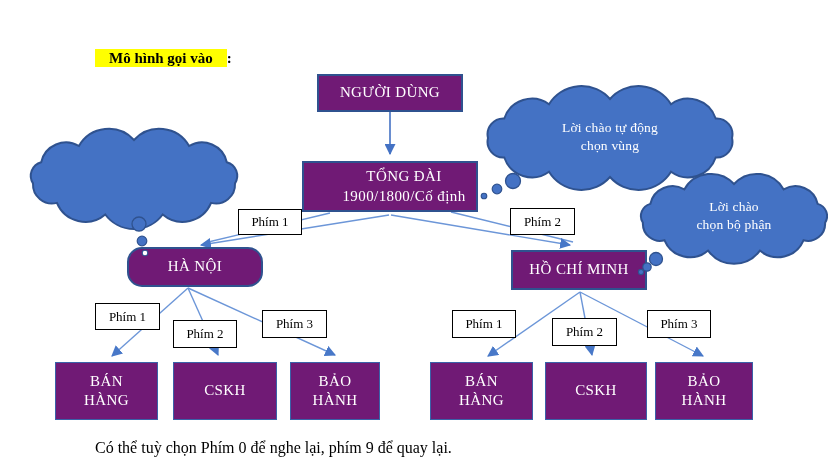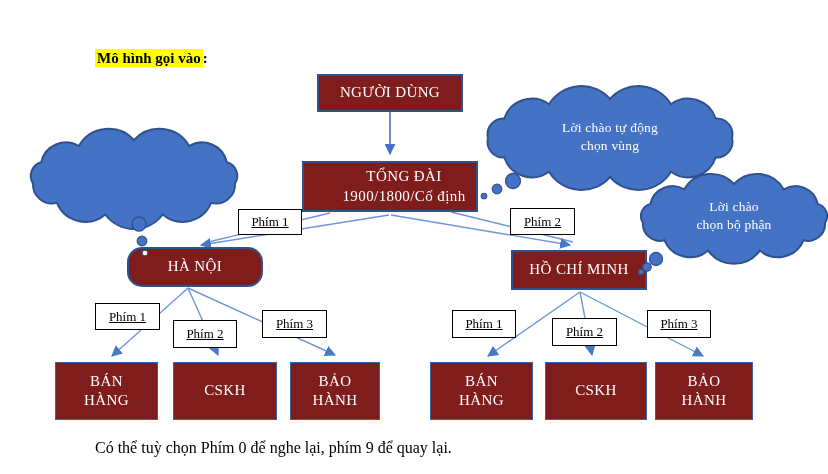--- a/index.html
+++ b/index.html
@@ -3,27 +3,27 @@
 <meta charset="utf-8">
 <style>
   html,body{margin:0;padding:0;background:#fff;}
   #canvas{position:relative;width:828px;height:474px;background:#fff;overflow:hidden;
           font-family:"Liberation Serif","DejaVu Serif",serif;}
   #connector-layer,#dot-layer{position:absolute;left:0;top:0;width:828px;height:474px;}
   #connector-layer{z-index:1;}
   .node,.keylabel,.cloud-text,#title,#footnote{position:absolute;box-sizing:border-box;z-index:2;}
   #dot-layer{z-index:3;pointer-events:none;}
   #title{left:95px;top:50px;font-size:15px;font-weight:bold;color:#000;}
-  #title .hl{background:#FFFF00;padding:1px 2px;}
-  .node{background:#7f1d1d;color:#fff;display:flex;align-items:center;justify-content:center;
+  #title .hl{background:#FFFF00;padding:1px 14px;}
+  .node{background:#701a75;color:#fff;display:flex;align-items:center;justify-content:center;
         text-align:center;white-space:pre-line;letter-spacing:.4px;line-height:1.3;}
   .node.bordered{border:2px solid #2F528F;}
   .node.thin{border:1px solid #3A62A8;}
   .keylabel{background:#fff;border:1.5px solid #000;color:#000;display:flex;align-items:center;
-            justify-content:center;font-size:13px;text-decoration:underline;}
+            justify-content:center;font-size:13px;}
   .cloud-text{color:#fff;text-align:center;white-space:pre-line;font-size:13.5px;line-height:1.32;
               display:flex;align-items:center;justify-content:center;letter-spacing:.2px;}
   #node-user{left:317px;top:74px;width:146px;height:38px;font-size:15px;}
   #node-switchboard{left:302px;top:161px;width:176px;height:51px;font-size:15px;padding-left:28px;}
   #node-hanoi{left:127px;top:247px;width:136px;height:40px;font-size:15px;border-radius:15px;}
   #node-hochiminh{left:511px;top:250px;width:136px;height:40px;font-size:15px;}
   #key-branch-1{left:238px;top:209px;width:64px;height:26px;}
   #key-branch-2{left:510px;top:208px;width:65px;height:27px;}
   #key-l1{left:95px;top:303px;width:65px;height:27px;}
   #key-l2{left:173px;top:320px;width:64px;height:28px;}

